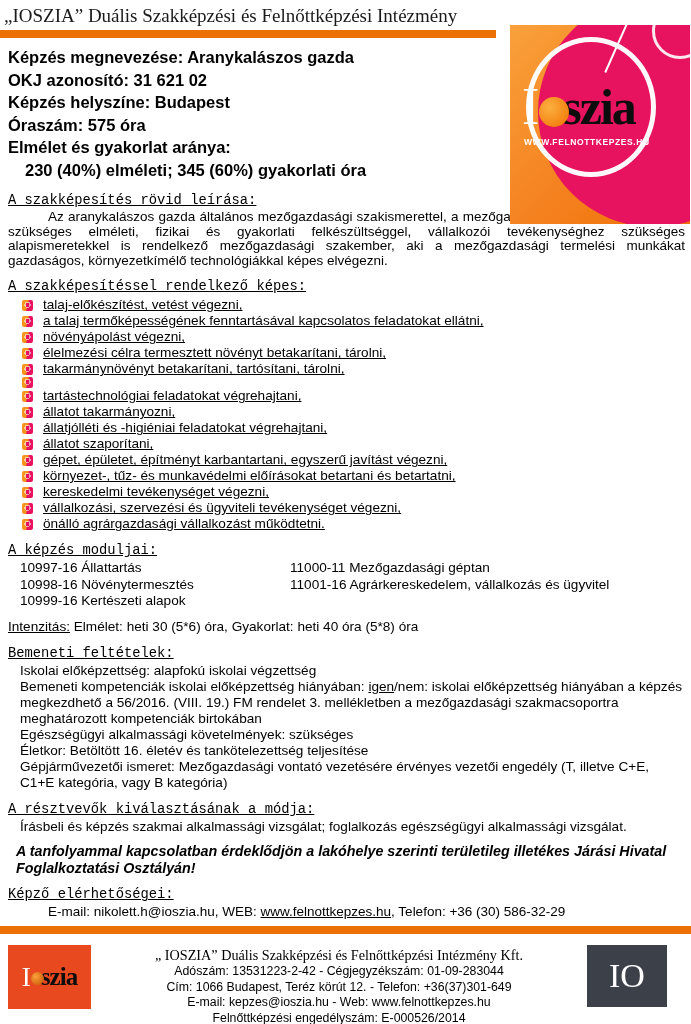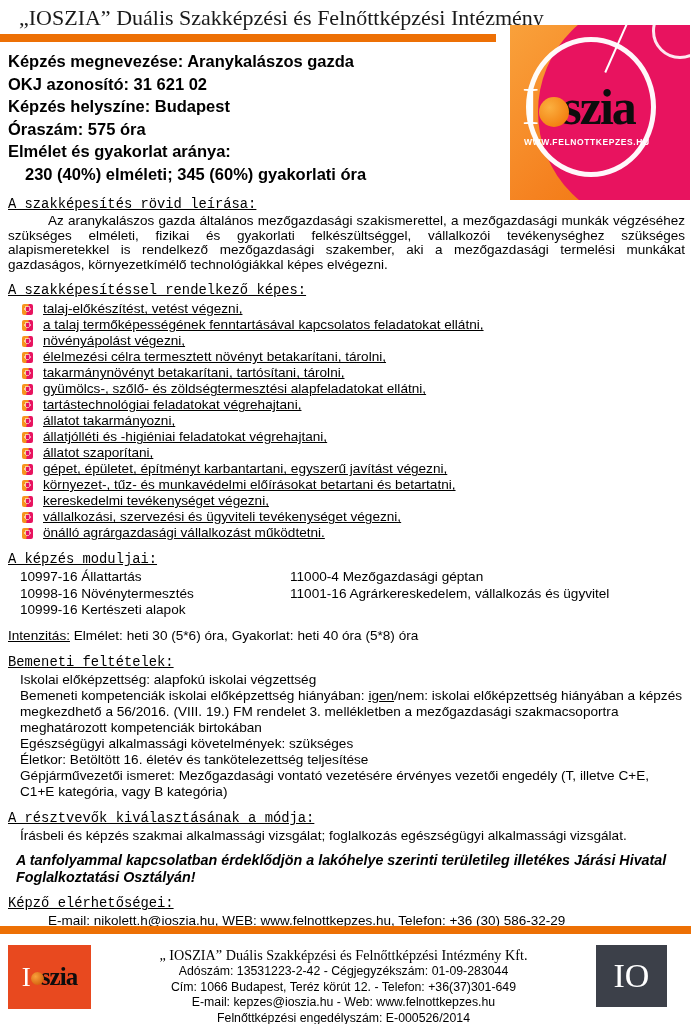--- a/index.html
+++ b/index.html
@@ -6,27 +6,27 @@
   html, body { background: #fff; }
   body {
     width: 691px; height: 1024px; margin: 0 auto; position: relative;
     overflow: hidden; font-family: "Liberation Sans", sans-serif; color: #000;
   }
   .serif { font-family: "Liberation Serif", serif; }
 
   
   .header-title {
     font-family: "Liberation Serif", serif;
-    font-size: 22px; margin: 5px 8px 3px 19px; color: #1a1a1a;
+    font-size: 19px; margin: 5px 8px 3px 4px; color: #1a1a1a;
   }
   .header-rule { height: 8px; width: 496px; background: #ED7005; }
 
   
   .logo {
-    position: absolute; top: 25px; right: 1px; width: 180px; height: 175px;
+    position: absolute; top: 25px; right: 1px; width: 180px; height: 199px;
     background: linear-gradient(135deg, #F9A13B 0%, #F58220 55%, #EF7006 100%);
     overflow: hidden;
     text-align: center;
   }
   .logo-pink {
     position: absolute; width: 230px; height: 230px; border-radius: 50%;
     background: #E8135F; right: -78px; top: -28px;
   }
   .logo-ring {
     position: absolute; left: 16px; top: 12px; width: 130px; height: 140px;
@@ -108,21 +108,21 @@
   .fl-disc {
     display: inline-block; width: 13px; height: 13px; border-radius: 50%;
     background: radial-gradient(circle at 35% 35%, #F9A13B, #C84E00);
     margin: 0 -3px 0 0; position: relative; top: 1px;
   }
   .fl-szia { color: #0d0d0d; font-size: 25px; font-weight: bold; letter-spacing: -1px; }
   .footer-center { flex: 1; text-align: center; padding-top: 2px; }
   .footer-company { font-family: "Liberation Serif", serif; font-size: 14.2px; line-height: 17px; }
   .footer-line { font-size: 12.3px; line-height: 15.5px; }
   .footer-logo-right {
-    margin-right: 24px; width: 71px; height: 62px; background: #3C4049;
+    margin-right: 24px; width: 80px; height: 62px; background: #3C4049;
     display: flex; align-items: center; justify-content: center;
     font-family: "Liberation Serif", serif; color: #fff; font-size: 34px;
   }
 </style>
 </head>
 <body>
 
 <div>
 
   <div class="header-title">„IOSZIA” Duális Szakképzési és Felnőttképzési Intézmény</div>
@@ -181,21 +181,20 @@
         <span class="bullet-text">élelmezési célra termesztett növényt betakarítani, tárolni,</span>
       </div>
 
       <div class="bullet-row">
         <span class="bullet-icon"></span>
         <span class="bullet-text">takarmánynövényt betakarítani, tartósítani, tárolni,</span>
       </div>
 
       <div class="bullet-row">
         <span class="bullet-icon"></span>
-        <span class="bullet-text">gyümölcs-, szőlő- és zöldségtermesztési alapfeladatokat ellátni,</span>
       </div>
 
       <div class="bullet-row">
         <span class="bullet-icon"></span>
         <span class="bullet-text">tartástechnológiai feladatokat végrehajtani,</span>
       </div>
 
       <div class="bullet-row">
         <span class="bullet-icon"></span>
         <span class="bullet-text">állatot takarmányozni,</span>
@@ -235,21 +234,21 @@
         <span class="bullet-icon"></span>
         <span class="bullet-text">önálló agrárgazdasági vállalkozást működtetni.</span>
       </div>
     </div>
 
   <h2 class="sec">A képzés moduljai:</h2>
   <div class="modules">
 
       <div class="module-row">
         <span class="module-left">10997-16 Állattartás</span>
-        <span class="module-right">11000-4 Mezőgazdasági géptan</span>
+        <span class="module-right">11000-11 Mezőgazdasági géptan</span>
       </div>
 
       <div class="module-row">
         <span class="module-left">10998-16 Növénytermesztés</span>
         <span class="module-right">11001-16 Agrárkereskedelem, vállalkozás és ügyvitel</span>
       </div>
 
       <div class="module-row">
         <span class="module-left">10999-16 Kertészeti alapok</span>
         <span class="module-right"></span>

